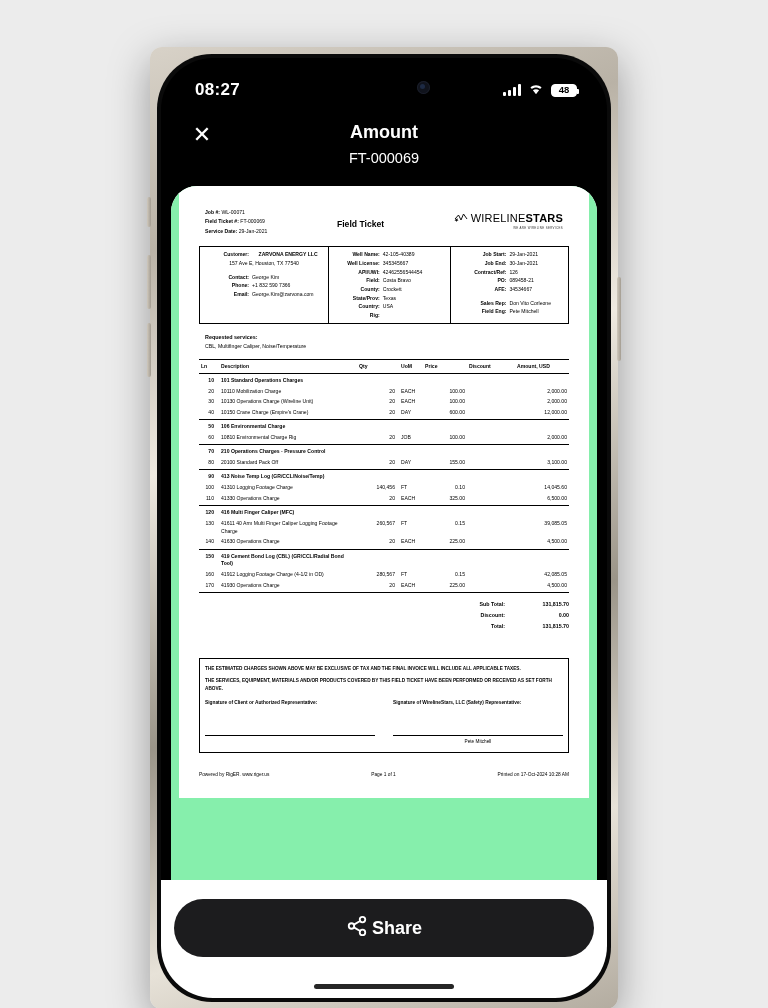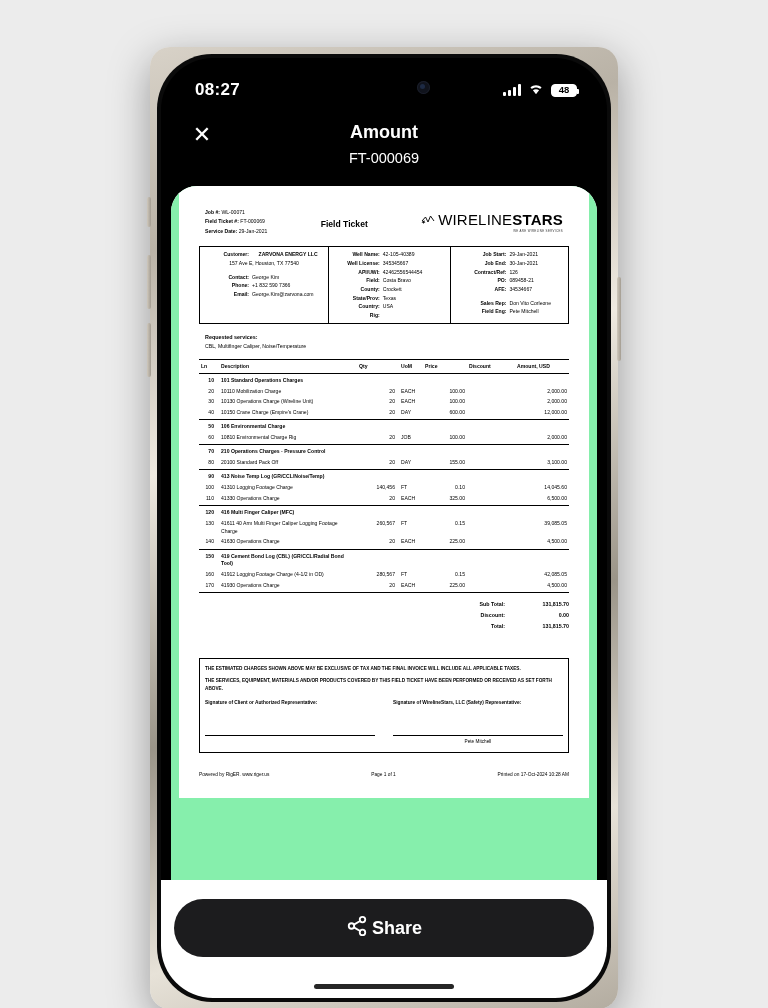--- a/index.html
+++ b/index.html
@@ -13,21 +13,21 @@
     position: relative;
     width: 768px; height: 1008px;
     background: #ececec;
     display: flex; align-items: center; justify-content: center;
   }
 
   
   .phone {
     position: relative;
     width: 468px; height: 962px;
-    border-radius: 20px;
+    border-radius: 12px;
     background: linear-gradient(160deg,#d8d2c8 0%, #b9b2a6 18%, #efeae1 38%, #9a9488 62%, #e7e2d8 82%, #b3aca0 100%);
     padding: 7px;
     box-shadow: 0 12px 40px rgba(0,0,0,.35);
     margin-top: 48px;
   }
   .phone-inner {
     position: relative;
     width: 100%; height: 100%;
     border-radius: 55px;
     background: #0a0a0a;
@@ -137,21 +137,21 @@
 
   
   .tk-top { display: flex; align-items: flex-start; justify-content: space-between; padding: 0 6px 10px 6px;}
   .tk-top-left { font-size: 5.1px; line-height: 1.85; }
   .tk-top-left b { font-weight: 700; }
   .tk-title { font-size: 8.6px; font-weight: 700; padding-top: 10px;}
   .logo { text-align: right; padding-top: 4px; }
   .logo-row { display: flex; align-items: center; gap: 3px; }
   .logo-mark { width: 14px; height: 12px; position: relative;}
   .logo-mark svg { display:block; }
-  .logo-txt { font-size: 15px; font-weight: 700; letter-spacing: .2px; line-height: 1;}
+  .logo-txt { font-size: 11px; font-weight: 700; letter-spacing: .2px; line-height: 1;}
   .logo-txt .thin { font-weight: 400; }
   .logo-sub { font-size: 2.9px; letter-spacing: .35px; text-align: right; margin-top: 2px; color:#333;}
 
   table.info { width: 100%; border-collapse: collapse; table-layout: fixed; }
   table.info td { border: .6px solid #000; vertical-align: top; padding: 3px 4px; font-size: 5.1px; line-height: 1.7; }
   .kv { display: flex; }
   .kv .k { font-weight: 700; text-align: right; padding-right: 3px; }
   .kv .v { flex: 1; }
   .cust-name { text-align: center; font-weight: 700; }
   .cust-addr { text-align: center; }

